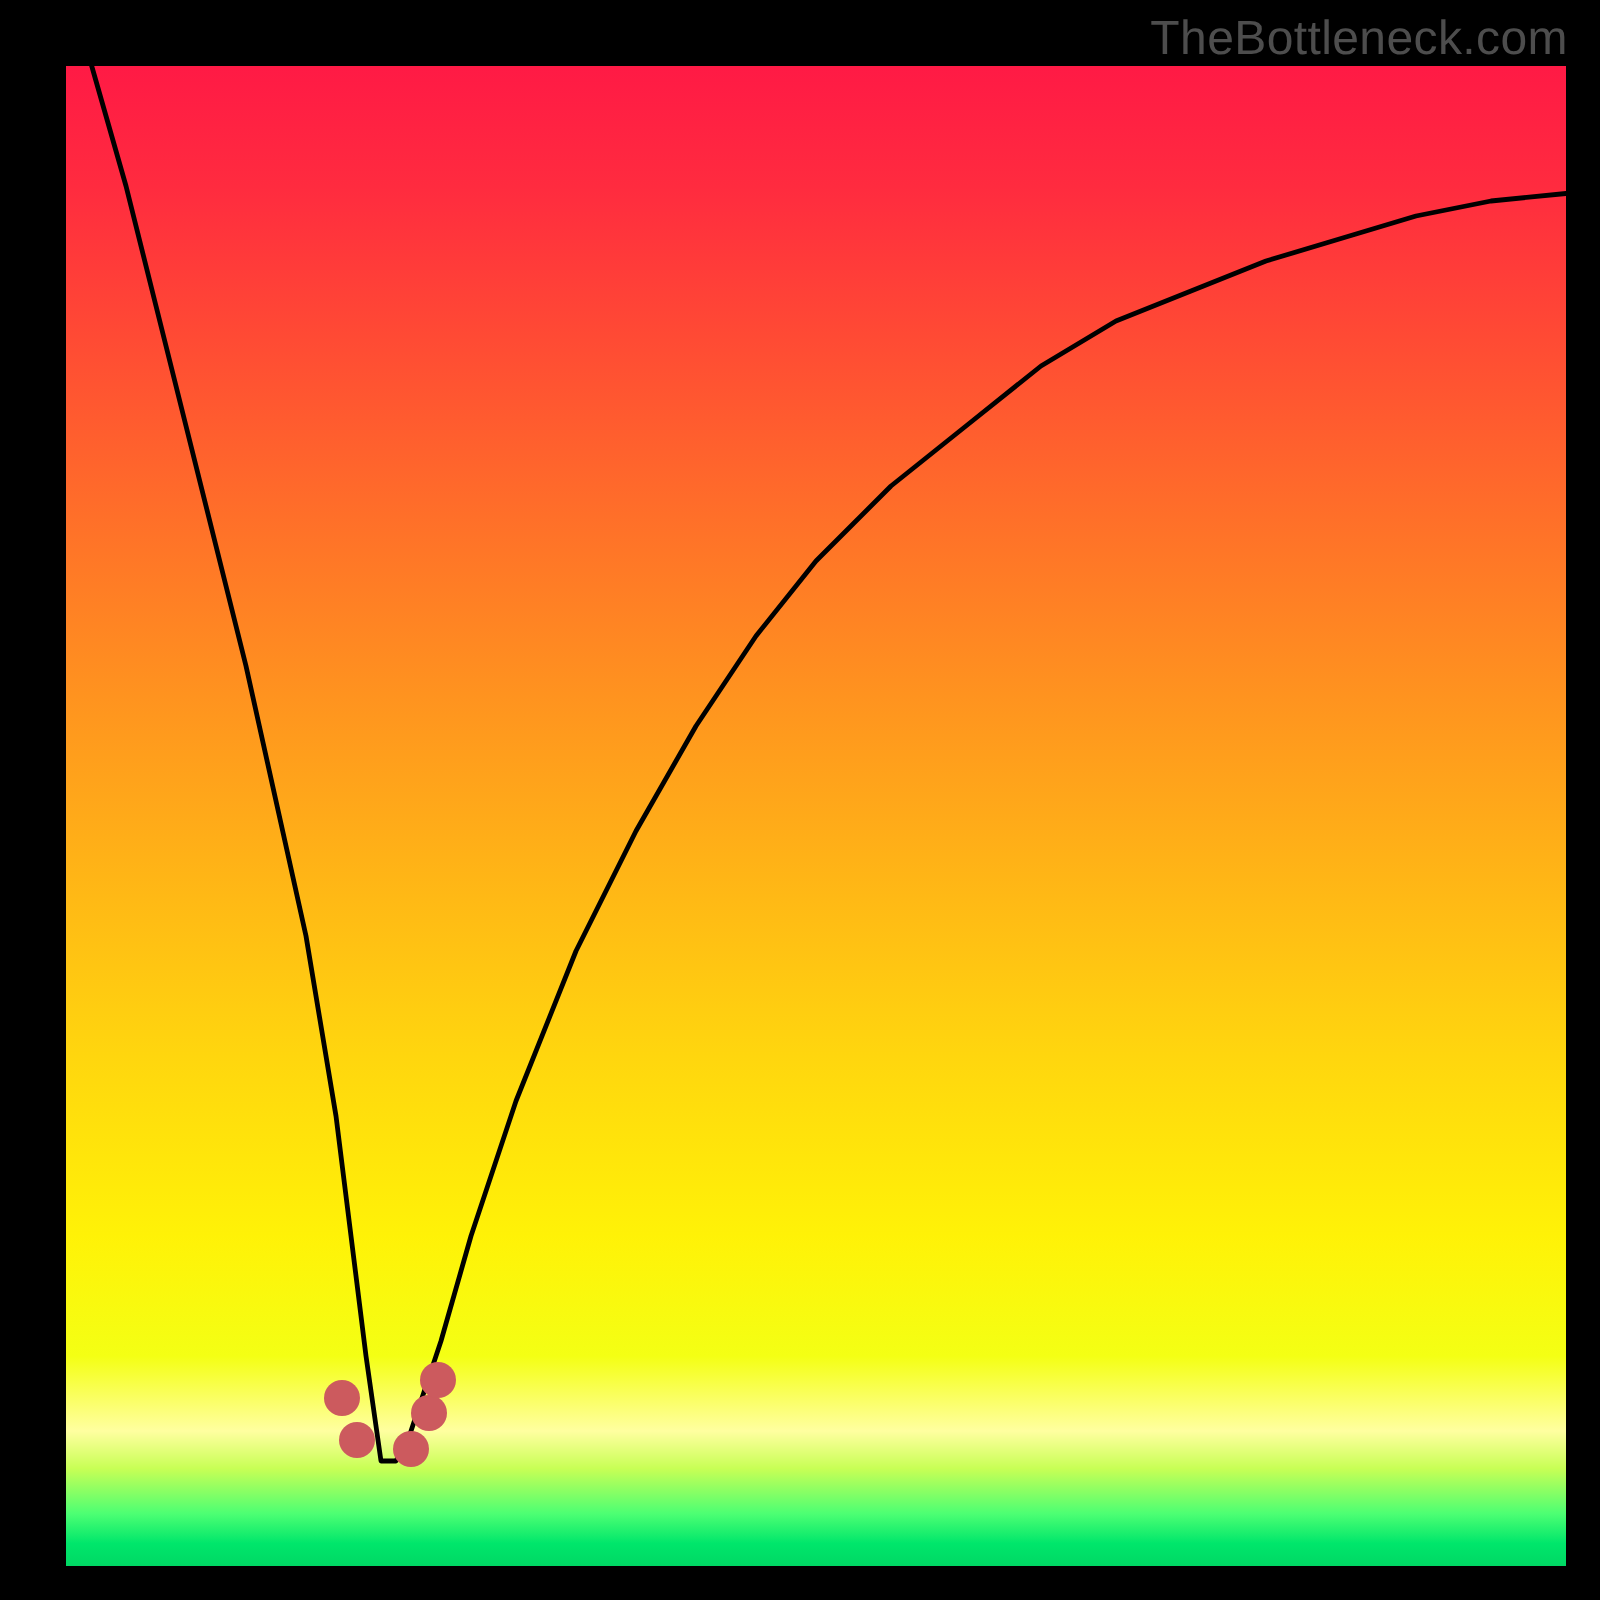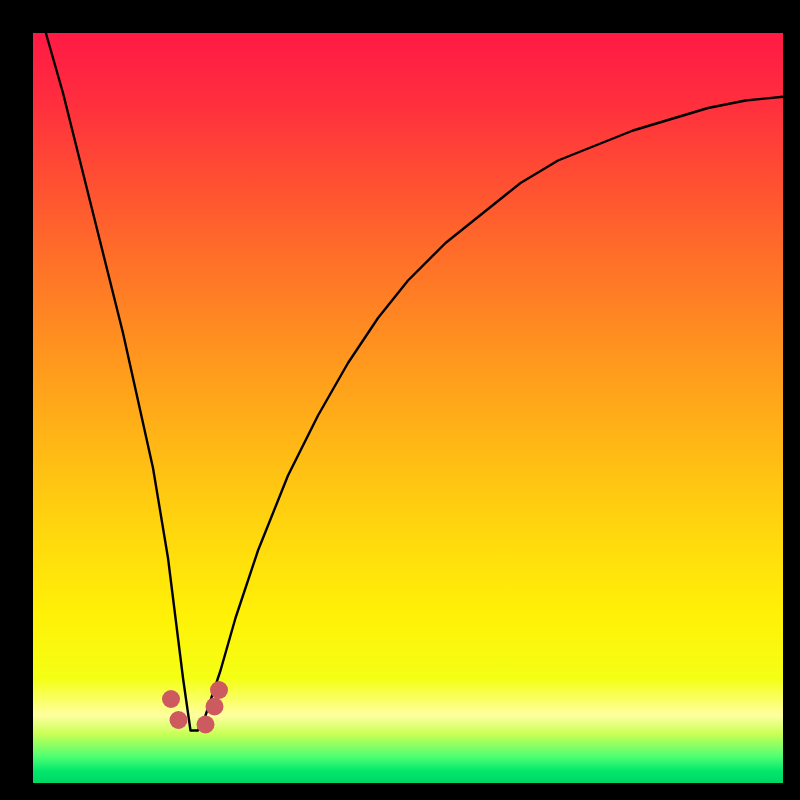--- a/index.html
+++ b/index.html
@@ -50,20 +50,21 @@
     font-weight: 400;
     letter-spacing: 0.2px;
     user-select: none;
   }
 </style>
 </head>
 <body>
 
 <div class="frame">
 
+  <div class="watermark">TheBottleneck.com</div>
 
   <div class="plot-area">
 
     <svg class="gradient-bg" viewBox="0 0 750 750" preserveAspectRatio="none">
       <defs>
         <linearGradient id="bg-grad" x1="0" y1="0" x2="0" y2="1">
             <stop offset="0%" stop-color="#ff1a45"></stop>
             <stop offset="8%" stop-color="#ff2b3f"></stop>
             <stop offset="18%" stop-color="#ff4a34"></stop>
             <stop offset="30%" stop-color="#ff6f29"></stop>

